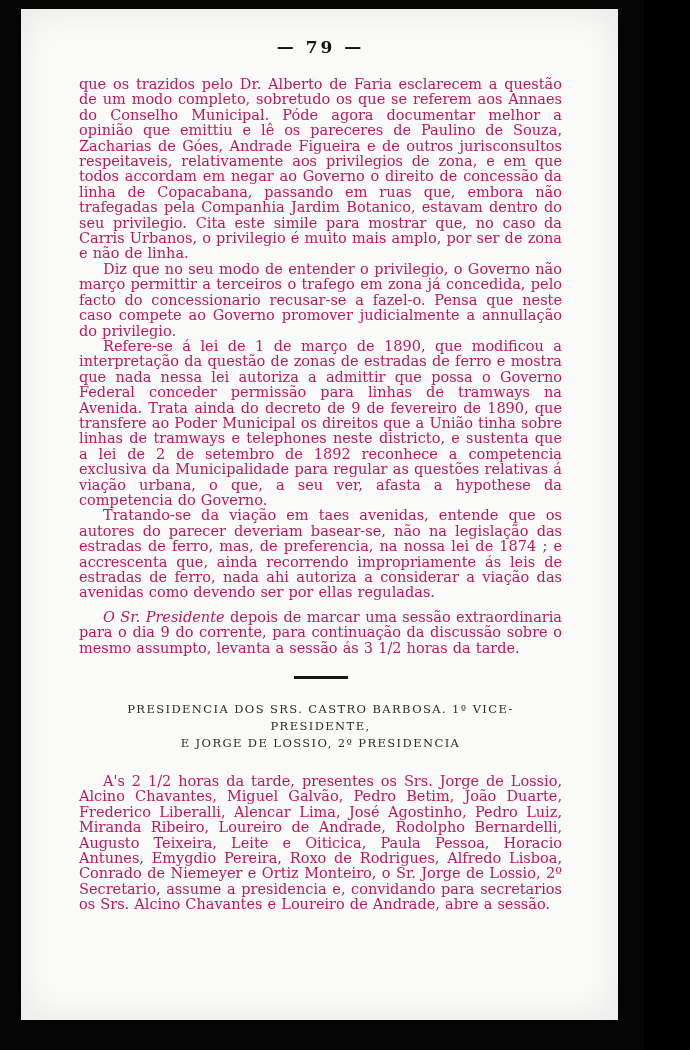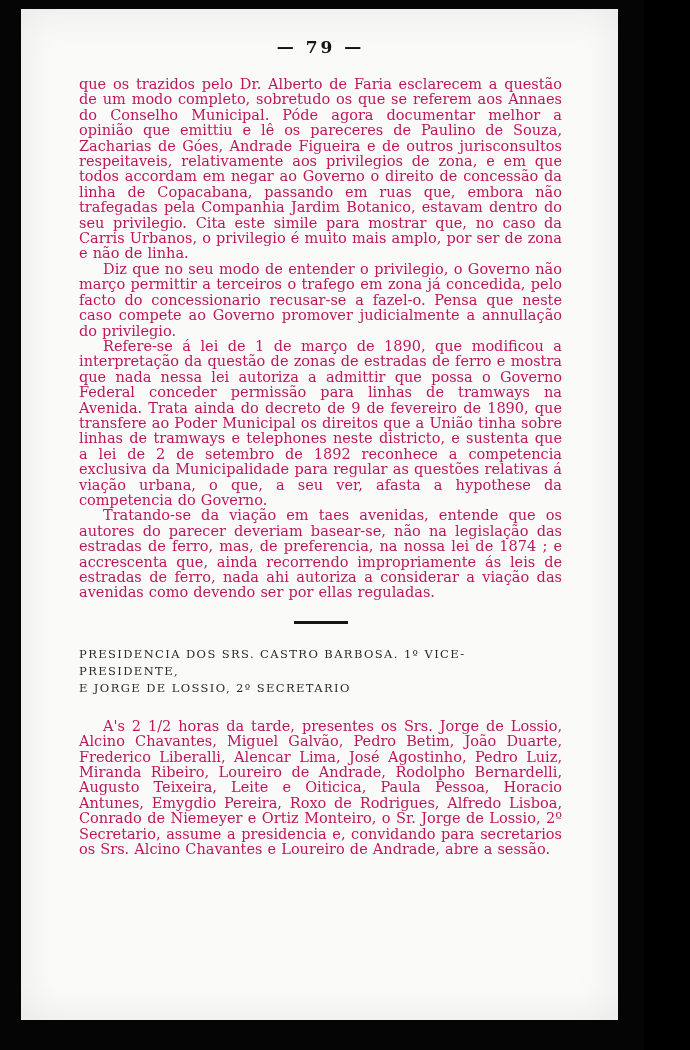--- a/index.html
+++ b/index.html
@@ -49,46 +49,48 @@
   .heading {
     text-align: center;
     font-weight: bold;
     font-size: 18.5px;
     letter-spacing: 0.8px;
     color: #101010;
     margin-bottom: 20px;
     white-space: nowrap;
   }
   .presidency {
+    text-align: center;
     font-size: 11.5px;
     letter-spacing: 1.4px;
     line-height: 17px;
     color: #2a2a2a;
     margin-bottom: 22px;
   }
 </style>
 </head>
 <body>
 
 <div class="scan-frame">
   <div class="page">
 
     <div class="page-number">— 79 —</div>
 
     <div class="body-text">
         <p class="para">que os trazidos pelo Dr. Alberto de Faria esclarecem a questão de um modo completo, sobretudo os que se referem aos Annaes do Conselho Municipal. Póde agora documentar melhor a opinião que emittiu e lê os pareceres de Paulino de Souza, Zacharias de Góes, Andrade Figueira e de outros jurisconsultos respeitaveis, relativamente aos privilegios de zona, e em que todos accordam em negar ao Governo o direito de concessão da linha de Copacabana, passando em ruas que, embora não trafegadas pela Companhia Jardim Botanico, estavam dentro do seu privilegio. Cita este simile para mostrar que, no caso da Carris Urbanos, o privilegio é muito mais amplo, por ser de zona e não de linha.</p>
         <p class="para indent">Diz que no seu modo de entender o privilegio, o Governo não março permittir a terceiros o trafego em zona já concedida, pelo facto do concessionario recusar-se a fazel-o. Pensa que neste caso compete ao Governo promover judicialmente a annullação do privilegio.</p>
         <p class="para indent">Refere-se á lei de 1 de março de 1890, que modificou a interpretação da questão de zonas de estradas de ferro e mostra que nada nessa lei autoriza a admittir que possa o Governo Federal conceder permissão para linhas de tramways na Avenida. Trata ainda do decreto de 9 de fevereiro de 1890, que transfere ao Poder Municipal os direitos que a União tinha sobre linhas de tramways e telephones neste districto, e sustenta que a lei de 2 de setembro de 1892 reconhece a competencia exclusiva da Municipalidade para regular as questões relativas á viação urbana, o que, a seu ver, afasta a hypothese da competencia do Governo.</p>
         <p class="para indent">Tratando-se da viação em taes avenidas, entende que os autores do parecer deveriam basear-se, não na legislação das estradas de ferro, mas, de preferencia, na nossa lei de 1874 ; e accrescenta que, ainda recorrendo impropriamente ás leis de estradas de ferro, nada ahi autoriza a considerar a viação das avenidas como devendo ser por ellas reguladas.</p>
+        <p class="para indent space-before"><em>O Sr. Presidente </em>depois de marcar uma sessão extraordinaria para o dia 9 do corrente, para continuação da discussão sobre o mesmo assumpto, levanta a sessão ás 3 1/2 horas da tarde.</p>
       </div>
 
     <div class="separator"></div>
 
 
     <div class="presidency">
       <div>PRESIDENCIA DOS SRS. CASTRO BARBOSA. 1º VICE-PRESIDENTE,</div>
-      <div>E JORGE DE LOSSIO, 2º SECRETARIO</div>
+      <div>E JORGE DE LOSSIO, 2º PRESIDENCIA</div>
     </div>
 
     <p class="para indent">A's 2 1/2 horas da tarde, presentes os Srs. Jorge de Lossio, Alcino Chavantes, Miguel Galvão, Pedro Betim, João Duarte, Frederico Liberalli, Alencar Lima, José Agostinho, Pedro Luiz, Miranda Ribeiro, Loureiro de Andrade, Rodolpho Bernardelli, Augusto Teixeira, Leite e Oiticica, Paula Pessoa, Horacio Antunes, Emygdio Pereira, Roxo de Rodrigues, Alfredo Lisboa, Conrado de Niemeyer e Ortiz Monteiro, o Sr. Jorge de Lossio, 2º Secretario, assume a presidencia e, convidando para secretarios os Srs. Alcino Chavantes e Loureiro de Andrade, abre a sessão.</p>
 
   </div>
 </div>
 
 </body></html>

